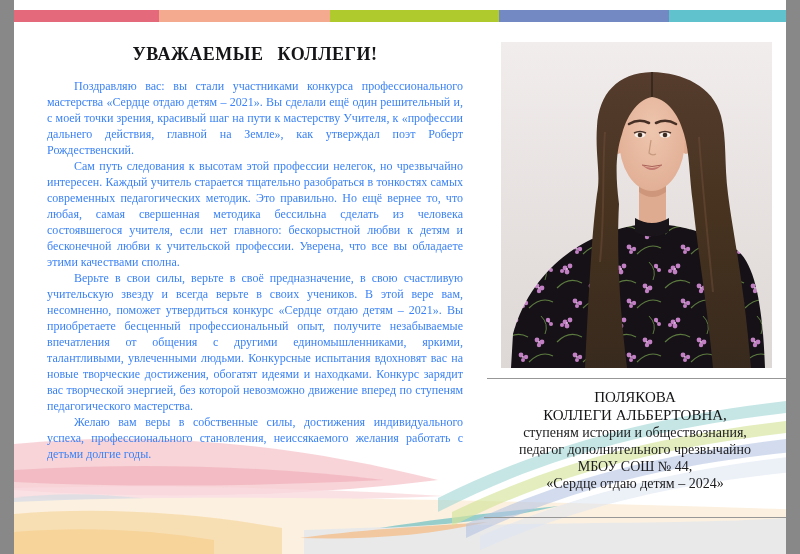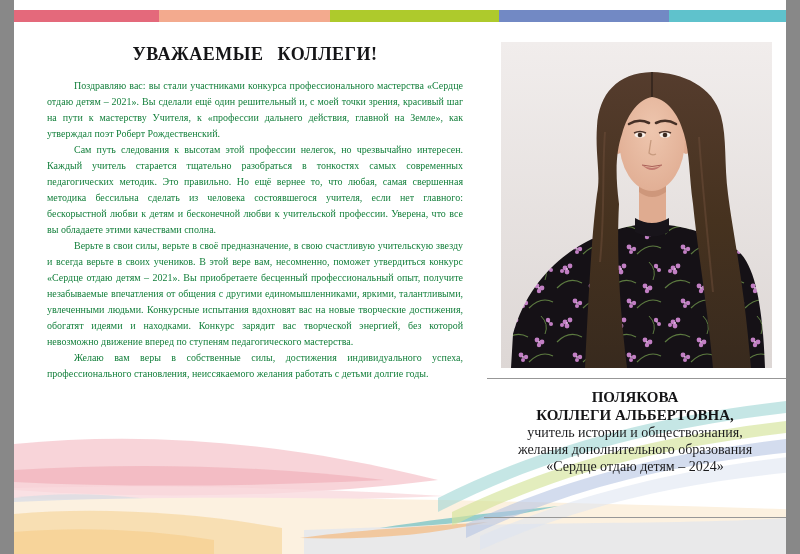--- a/index.html
+++ b/index.html
@@ -18,32 +18,32 @@
   .seg5{width:145px;background:#5fc2cc;}
   
   .waves{position:absolute;left:0;top:380px;width:800px;height:174px;z-index:1;}
   
   .left-col{position:absolute;left:33px;top:44px;width:416px;z-index:2;}
   .title{
     font-size:18px;font-weight:bold;text-align:center;margin:0 0 13px 0;
     letter-spacing:.5px;word-spacing:9px;color:#151517;
   }
   .left-col p{
-    margin:0;font-size:10px;line-height:16px;text-align:justify;
-    text-indent:27px;color:#15803d;
+    margin:0;font-size:12px;line-height:16px;text-align:justify;
+    text-indent:27px;color:#3b82f6;
   }
   
   .photo-wrap{position:absolute;left:487px;top:42px;width:271px;height:326px;z-index:2;}
   .photo-wrap svg{display:block;}
   
   .rule{position:absolute;height:0;border-top:1px solid #979797;z-index:3;}
   .rule-top{left:473px;top:378px;width:299px;}
   .rule-bottom{left:470px;top:517px;width:303px;}
   .caption{position:absolute;left:466px;top:388px;width:310px;text-align:center;z-index:3;}
-  .caption .name{font-size:15px;font-weight:bold;line-height:18px;color:#151517;}
+  .caption .name{font-size:15px;font-weight:normal;line-height:18px;color:#151517;}
   .caption .detail{font-size:14px;line-height:17px;color:#1c1c1e;}
 </style>
 </head>
 <body>
 
 <div class="page">
 
   <div class="topbar">
     <div class="seg seg1" style="background: rgb(228, 105, 123);"></div>
     <div class="seg seg2" style="background: rgb(243, 170, 142);"></div>
@@ -157,19 +157,20 @@
       <path d="M150 98 L 148 111 Q 151 114 155 112" stroke="#c79a7e" stroke-width="1.3" fill="none"></path>
       <path d="M141 123 Q 151 129 161 123 Q 151 133 141 123 Z" fill="#c3796f"></path>
       <path d="M141 123 Q 151 126 161 123" stroke="#a95f57" stroke-width="1" fill="none"></path>
     </svg>
   </div>
 
   <div class="rule rule-top"></div>
   <div class="caption">
     <div class="name">ПОЛЯКОВА</div>
     <div class="name">КОЛЛЕГИ АЛЬБЕРТОВНА,</div>
-    <div class="detail">учитель истории и обществознания,</div>
-    <div class="detail">желания дополнительного образования</div>
+    <div class="detail">ступеням истории и обществознания,</div>
+    <div class="detail">педагог дополнительного чрезвычайно</div>
+    <div class="detail">МБОУ СОШ № 44,</div>
     <div class="detail">«Сердце отдаю детям – 2024»</div>
   </div>
   <div class="rule rule-bottom"></div>
 
 </div>
 
 </body></html>

